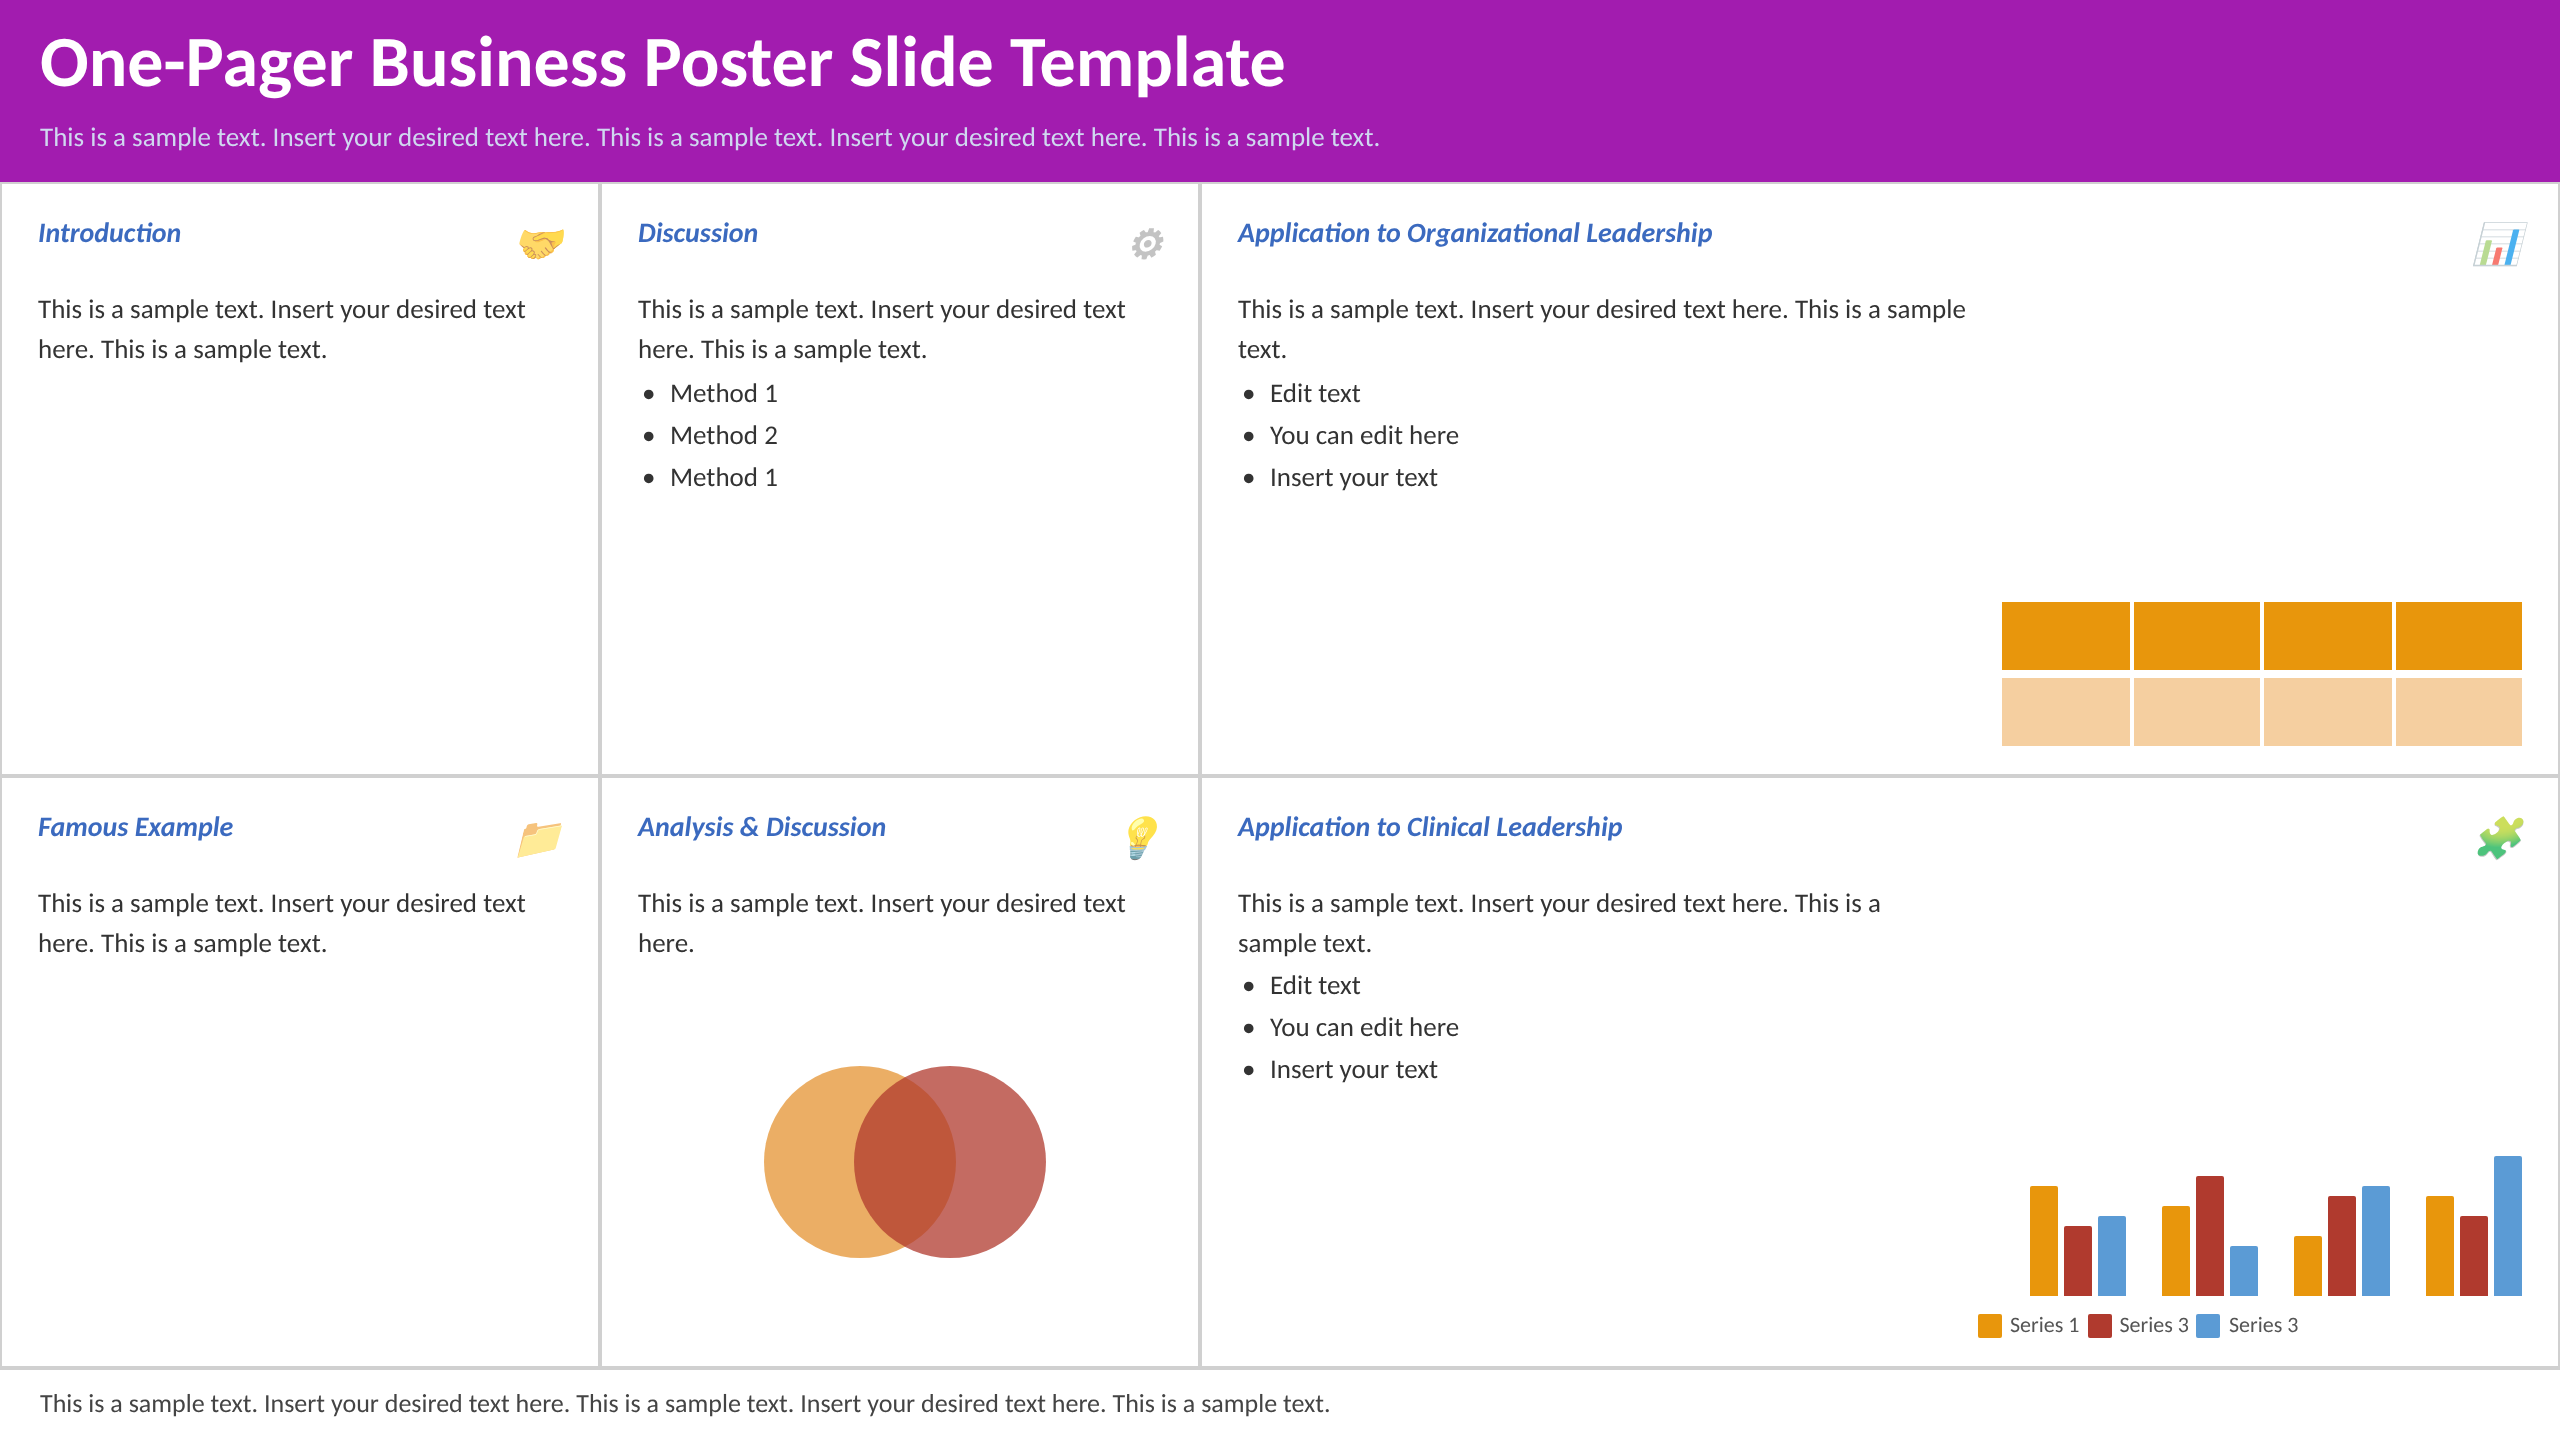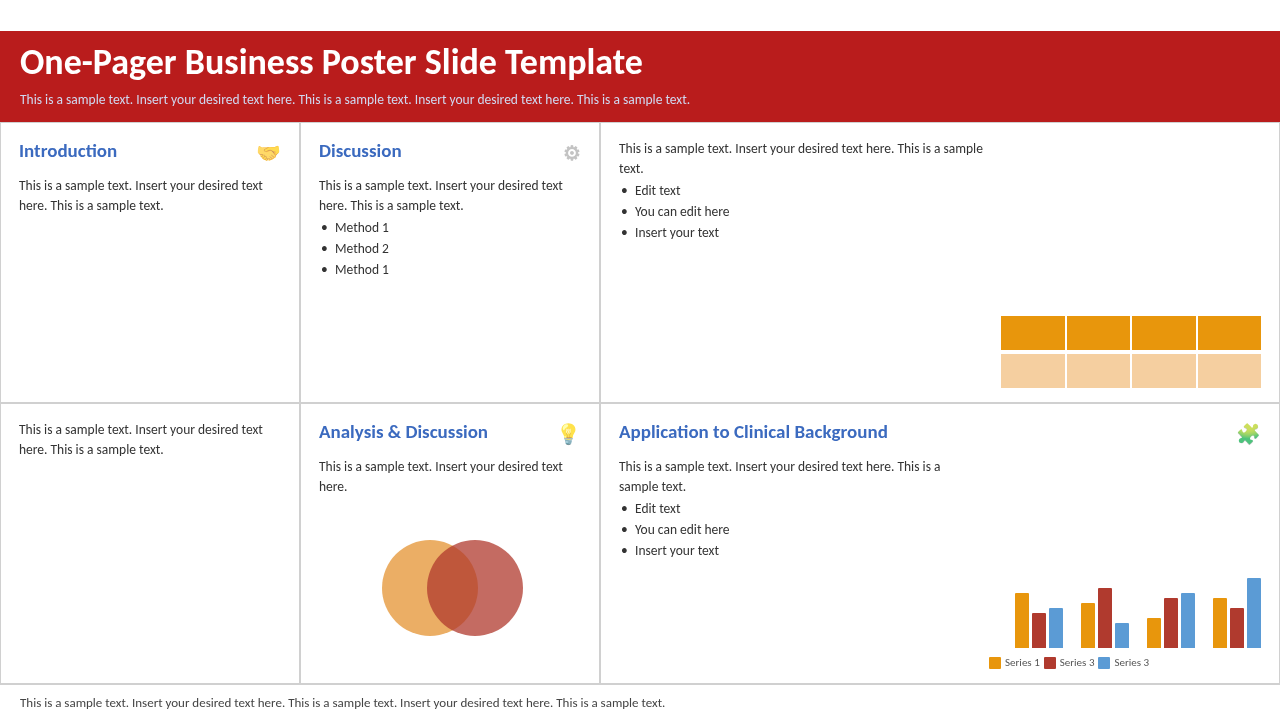--- a/index.html
+++ b/index.html
@@ -12,24 +12,23 @@
     }
     .slide {
       width: 1280px;
       height: 720px;
       display: flex;
       flex-direction: column;
       background: #fff;
     }
     
     .header {
-      background: #b91c1c;
+      background: #a21caf;
       padding: 12px 20px 14px 20px;
       flex-shrink: 0;
-      margin-top: 31px;
     }
     .header-title {
       color: #fff;
       font-size: 36px;
       font-weight: 700;
       line-height: 1.1;
       margin-bottom: 8px;
     }
     .header-subtitle {
       color: #d0d8f0;
@@ -46,27 +45,28 @@
     }
     .cell {
       border: 1px solid #d0d0d0;
       padding: 16px 18px 14px 18px;
       position: relative;
       display: flex;
       flex-direction: column;
       overflow: hidden;
     }
     .cell-title {
-      font-size: 19px;
+      font-size: 14px;
       font-weight: 700;
       color: #3b6abf;
       margin-bottom: 10px;
       display: flex;
       align-items: flex-start;
       justify-content: space-between;
+      font-style: italic;
     }
     .cell-title-text {
       flex: 1;
     }
     .cell-icon {
       color: #aaa;
       font-size: 22px;
       margin-left: 8px;
       opacity: 0.7;
     }
@@ -230,20 +230,24 @@
       </div>
       <div class="cell-body">This is a sample text. Insert your desired text here. This is a sample text.</div>
       <ul class="cell-list">
         <li>Method 1</li>
         <li>Method 2</li>
         <li>Method 1</li>
       </ul>
     </div>
 
     <div class="cell org-leadership-cell">
+      <div class="cell-title">
+        <span class="cell-title-text">Application to Organizational Leadership</span>
+        <span class="cell-icon icon-barchart"></span>
+      </div>
       <div class="org-leadership-content">
         <div class="org-left">
           <div class="cell-body">This is a sample text. Insert your desired text here. This is a sample text.</div>
           <ul class="cell-list">
             <li>Edit text</li>
             <li>You can edit here</li>
             <li>Insert your text</li>
           </ul>
         </div>
         <div class="org-right">
@@ -259,40 +263,44 @@
               <div class="bar-seg"></div>
               <div class="bar-seg"></div>
               <div class="bar-seg"></div>
             </div>
           </div>
         </div>
       </div>
     </div>
 
     <div class="cell">
+      <div class="cell-title">
+        <span class="cell-title-text">Famous Example</span>
+        <span class="cell-icon icon-folder"></span>
+      </div>
       <div class="cell-body">This is a sample text. Insert your desired text here. This is a sample text.</div>
     </div>
 
     <div class="cell">
       <div class="cell-title">
         <span class="cell-title-text">Analysis &amp; Discussion</span>
         <span class="cell-icon icon-bulb"></span>
       </div>
       <div class="cell-body">This is a sample text. Insert your desired text here.</div>
       <div class="venn-container">
         <svg class="venn-svg" viewBox="0 0 200 110">
           <circle cx="80" cy="55" r="48" fill="#e8a04a" opacity="0.85"></circle>
           <circle cx="125" cy="55" r="48" fill="#b03a2e" opacity="0.75"></circle>
         </svg>
       </div>
     </div>
 
     <div class="cell">
       <div class="cell-title">
-        <span class="cell-title-text">Application to Clinical Background</span>
+        <span class="cell-title-text">Application to Clinical Leadership</span>
         <span class="cell-icon icon-puzzle"></span>
       </div>
       <div style="display:flex; flex-direction:row; flex:1;">
         <div style="flex:1;">
           <div class="cell-body">This is a sample text. Insert your desired text here. This is a sample text.</div>
           <ul class="cell-list">
             <li>Edit text</li>
             <li>You can edit here</li>
             <li>Insert your text</li>
           </ul>

